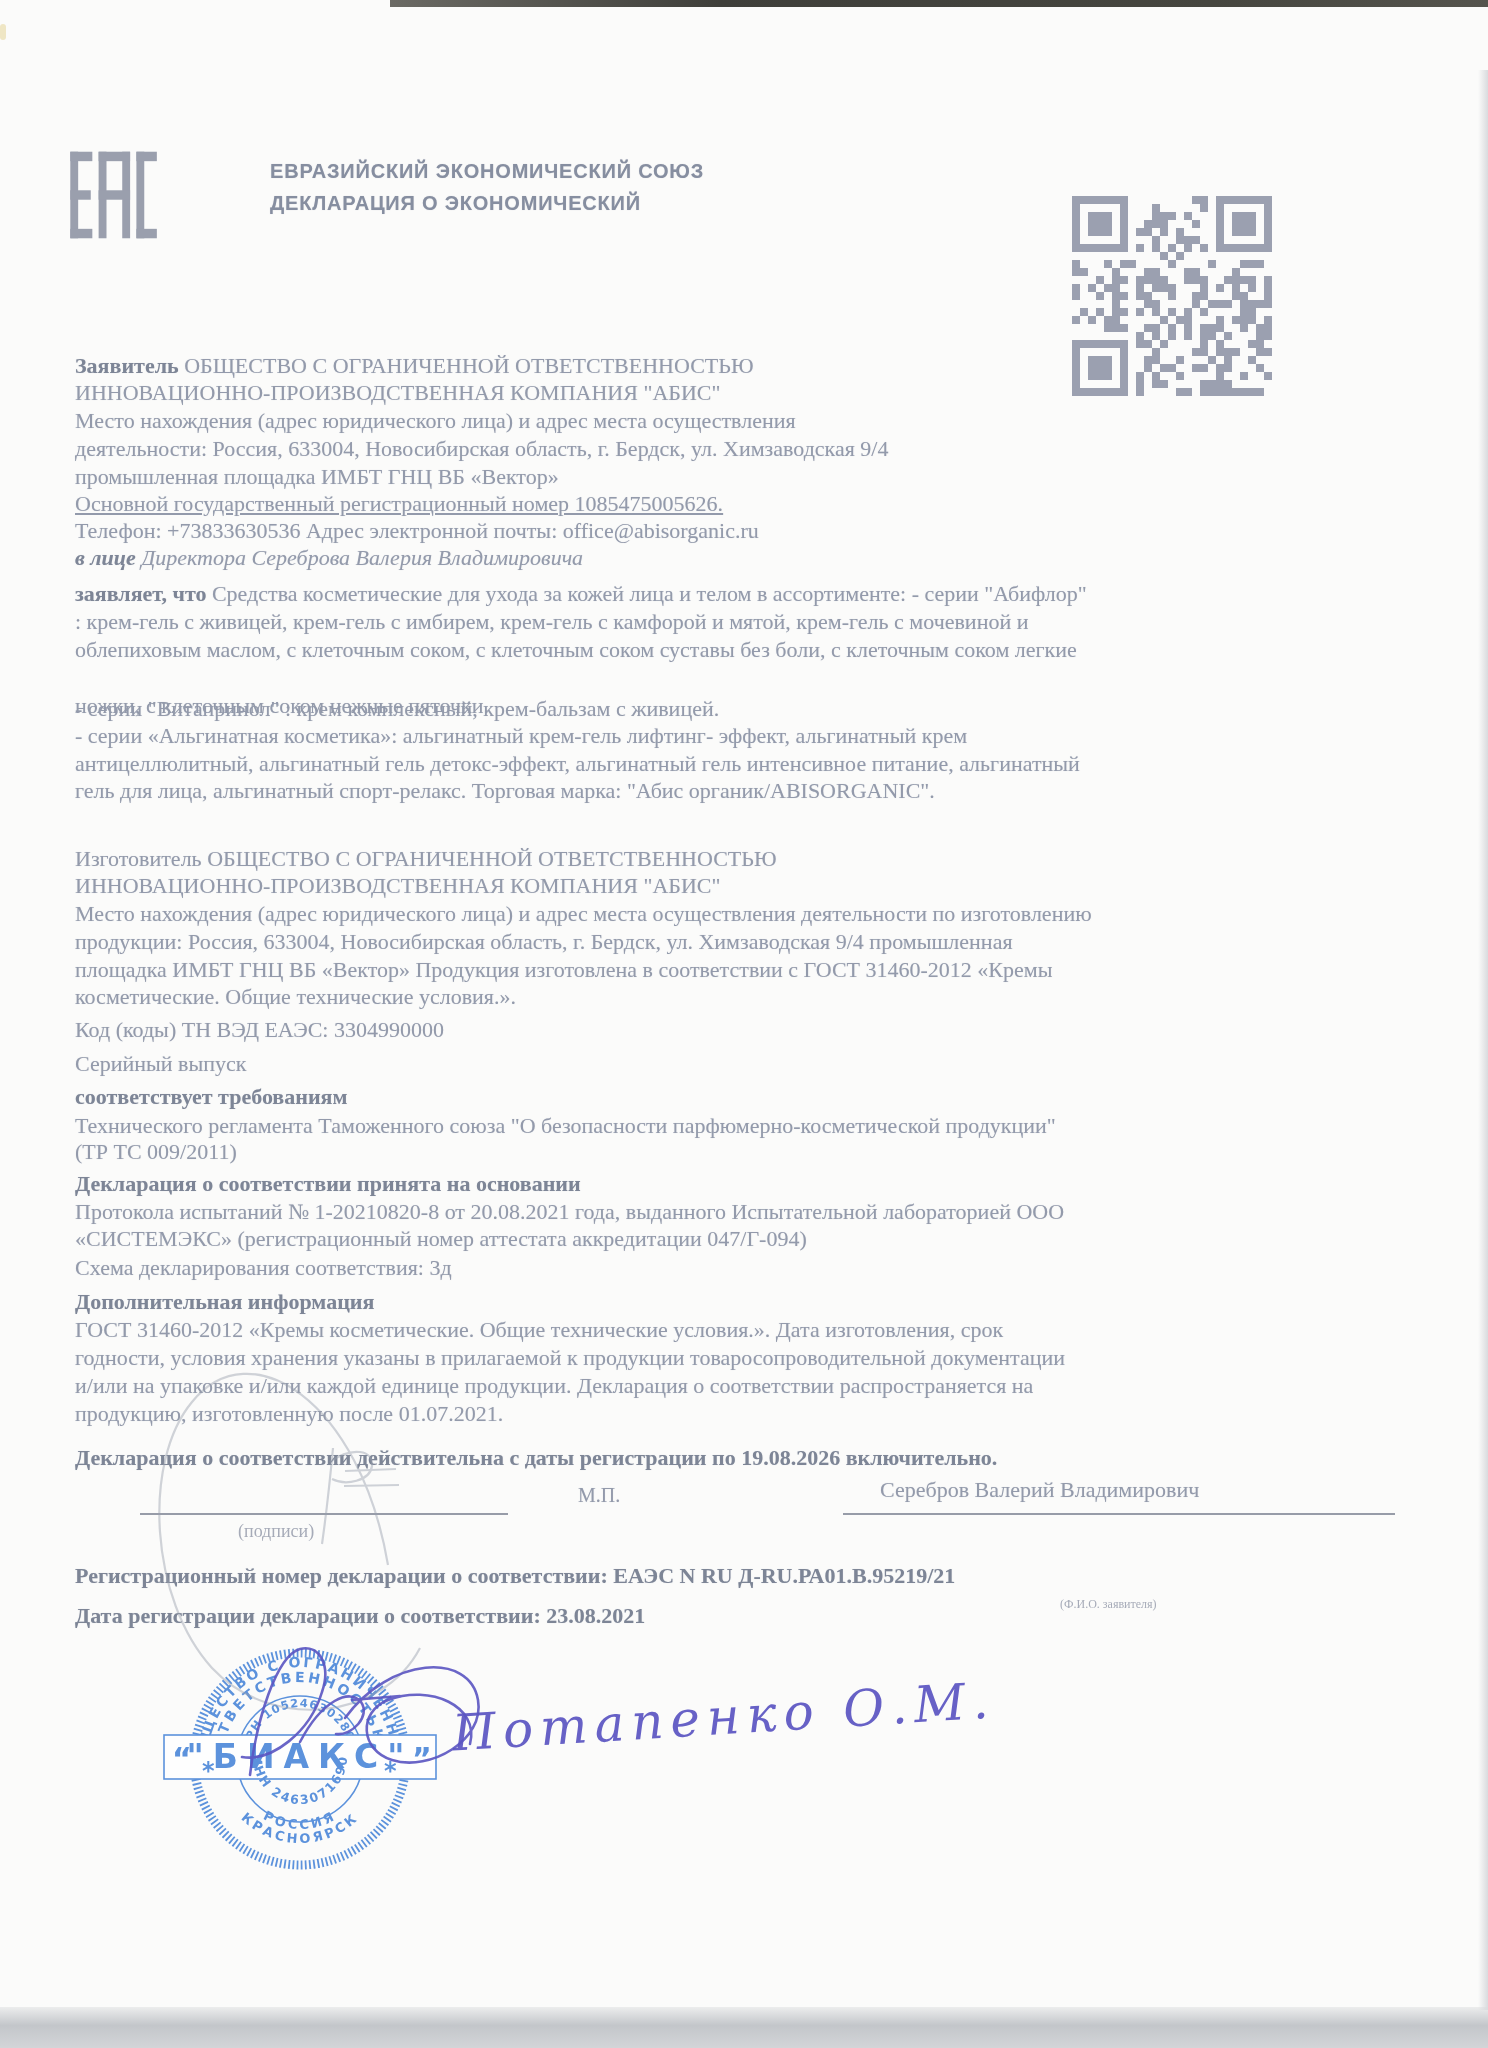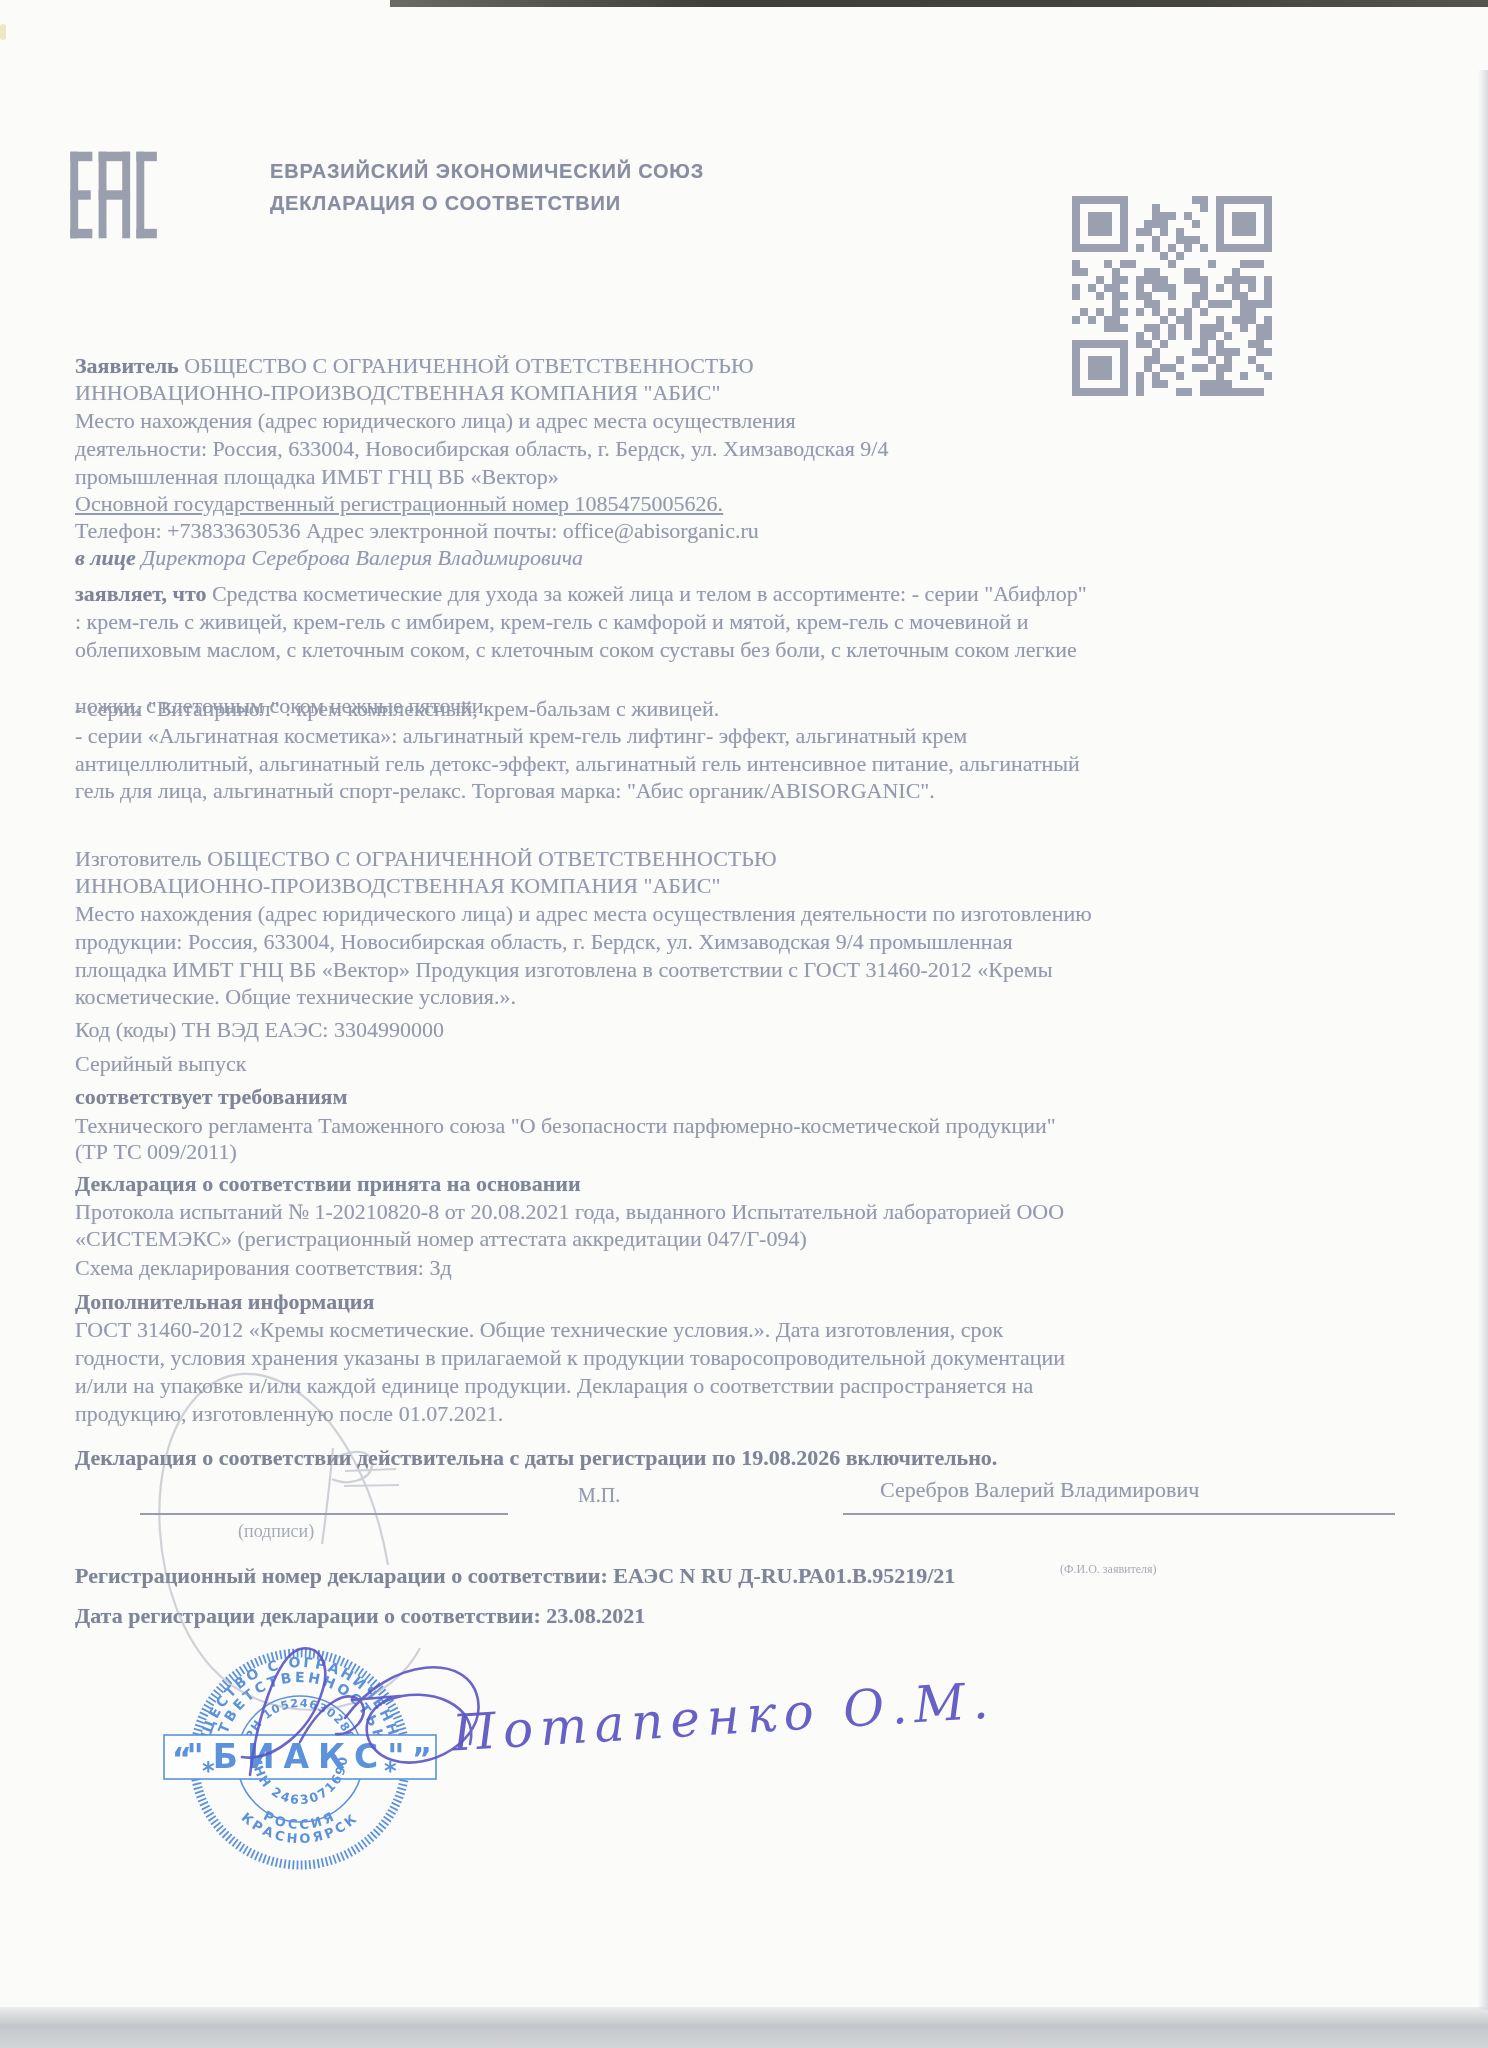--- a/index.html
+++ b/index.html
@@ -73,21 +73,21 @@
       <rect x="44" y="5" width="40" height="12"></rect>
       <rect x="44" y="54" width="40" height="12"></rect>
       <rect x="92" y="5" width="10" height="110"></rect>
       <rect x="92" y="5" width="26" height="12"></rect>
       <rect x="92" y="103" width="26" height="12"></rect>
     </g>
   </svg>
 </div>
 
 <div class="hdr" style="top:160px;">ЕВРАЗИЙСКИЙ ЭКОНОМИЧЕСКИЙ СОЮЗ</div>
-<div class="hdr" style="top:192px;">ДЕКЛАРАЦИЯ О СООТВЕТСТВИИ</div>
+<div class="hdr" style="top:192px;">ДЕКЛАРАЦИЯ О ЭКОНОМИЧЕСКИЙ</div>
 
 <div id="qr">
     <svg width="200" height="200" viewBox="0 0 200 200">
       <rect x="0" y="0" width="8" height="8" fill="currentColor" opacity="0.88"></rect>
       <rect x="8" y="0" width="8" height="8" fill="currentColor" opacity="0.88"></rect>
       <rect x="16" y="0" width="8" height="8" fill="currentColor" opacity="0.88"></rect>
       <rect x="24" y="0" width="8" height="8" fill="currentColor" opacity="0.88"></rect>
       <rect x="32" y="0" width="8" height="8" fill="currentColor" opacity="0.88"></rect>
       <rect x="40" y="0" width="8" height="8" fill="currentColor" opacity="0.88"></rect>
       <rect x="48" y="0" width="8" height="8" fill="currentColor" opacity="0.88"></rect>
@@ -422,21 +422,21 @@
 <div class="line" style="top:1372px;">и/или на упаковке и/или каждой единице продукции. Декларация о соответствии распространяется на</div>
 <div class="line" style="top:1400px;">продукцию, изготовленную после 01.07.2021.</div>
 
 <div class="line boldline" style="top:1444px;">Декларация о соответствии действительна с даты регистрации по 19.08.2026 включительно.</div>
 
 <div class="sigline" style="left:140px;top:1513px;width:368px;"></div>
 <div class="caption" style="left:238px;top:1521px;">(подписи)</div>
 <div class="line" style="left:578px;top:1482px;font-size:20px;">М.П.</div>
 <div class="line" style="left:880px;top:1476px;">Серебров Валерий Владимирович</div>
 <div class="sigline" style="left:843px;top:1513px;width:552px;"></div>
-<div class="caption" style="left:1060px;top:1562px;font-size:12px;">(Ф.И.О.  заявителя)</div>
+<div class="caption" style="left:1060px;top:1597px;font-size:12px;">(Ф.И.О.  заявителя)</div>
 
 <div class="line boldline" style="top:1562px;">Регистрационный номер декларации о соответствии: ЕАЭС N RU Д-RU.РА01.В.95219/21</div>
 <div class="line boldline" style="top:1602px;">Дата регистрации декларации о соответствии: 23.08.2021</div>
 
 <svg id="stamp-svg" width="240" height="240" viewBox="0 0 240 240">
   <defs>
     <path id="arcTop1" d="M 28 120 A 92 92 0 0 1 212 120"></path>
     <path id="arcTop2" d="M 43 120 A 77 77 0 0 1 197 120"></path>
     <path id="arcOgrn" d="M 70 118 A 50 50 0 0 1 170 118"></path>
     <path id="arcInn" d="M 73 118 A 47 47 0 0 0 167 118"></path>

